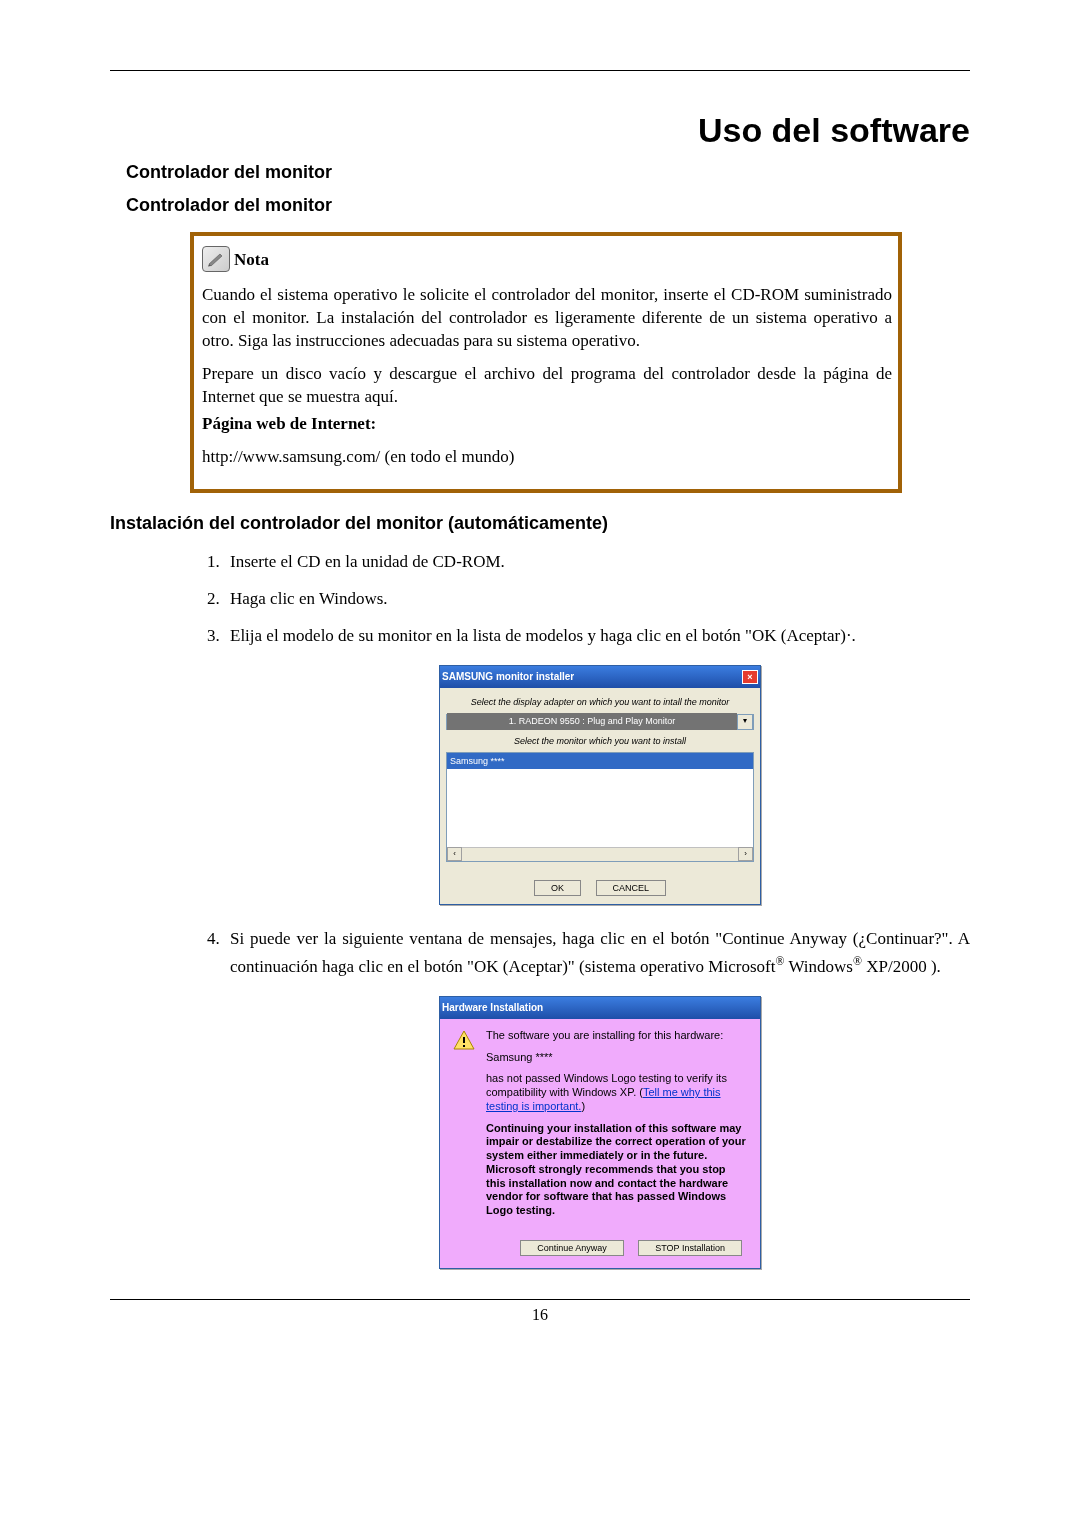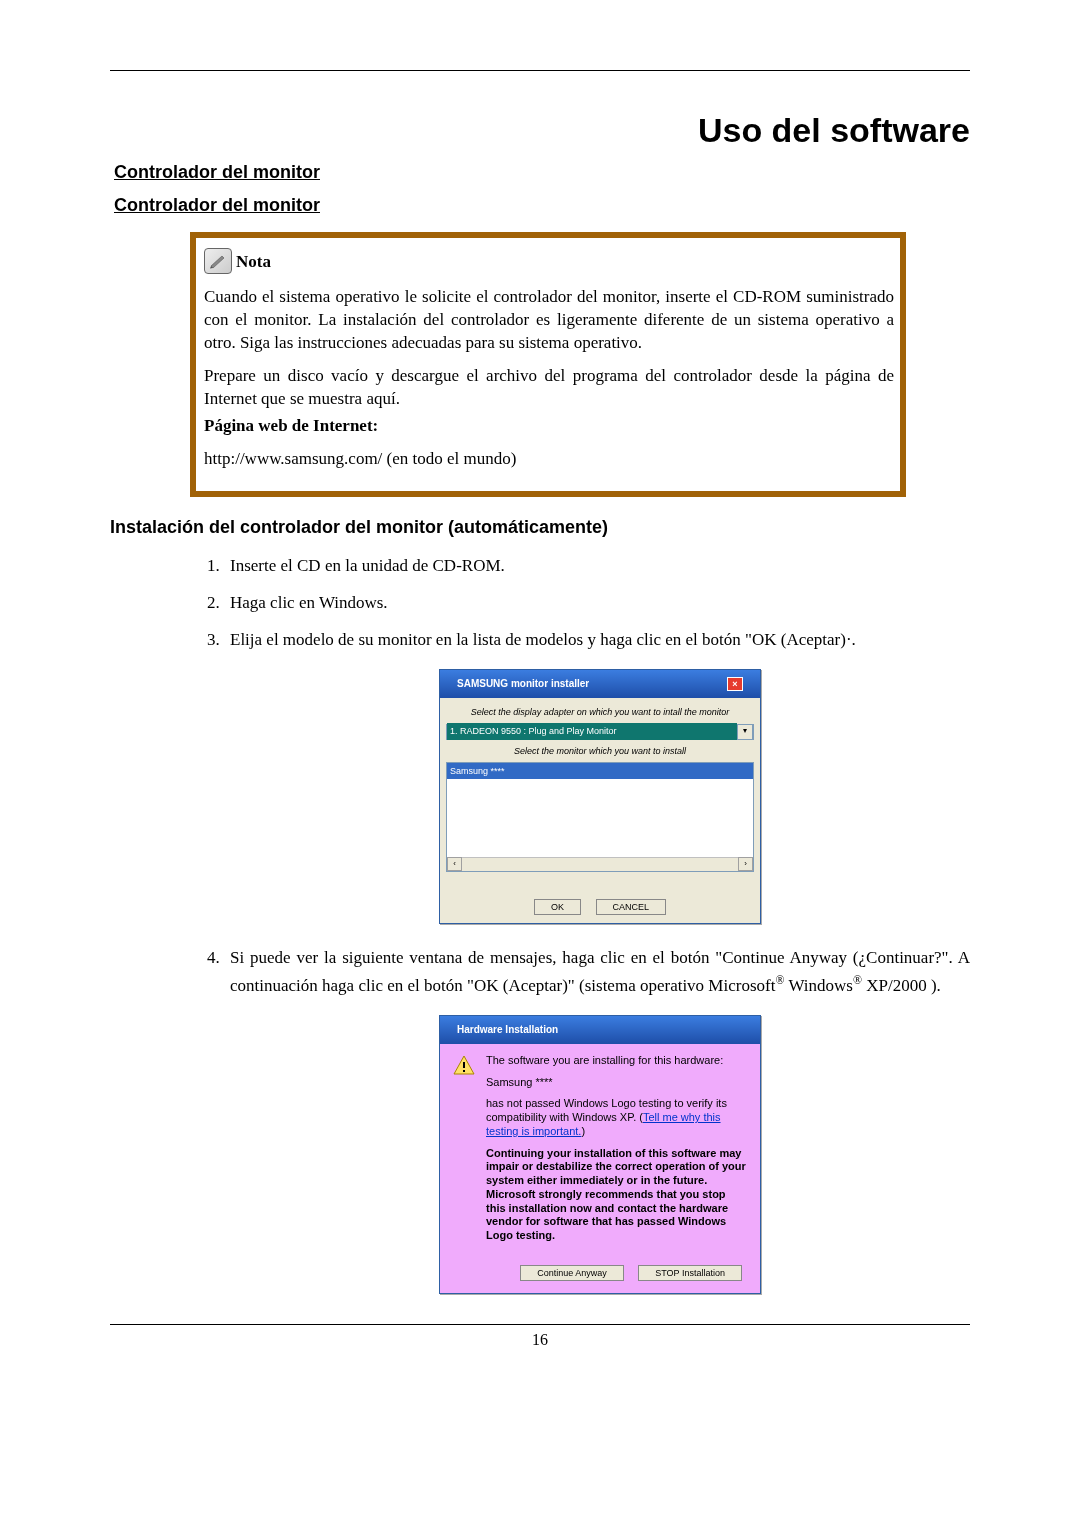--- a/index.html
+++ b/index.html
@@ -28,31 +28,30 @@
     font-family: Arial, Helvetica, sans-serif;
     font-size: 34px;
     font-weight: bold;
     margin: 20px 0 12px 0;
     text-align: right;
   }
   h2 {
     font-family: Arial, Helvetica, sans-serif;
     font-size: 18px;
     font-weight: bold;
-    margin: 12px 0 6px 4px;
-    text-decoration: underline;
+    margin: 12px 0 6px 16px;
   }
   h3.install {
     font-family: Arial, Helvetica, sans-serif;
     font-size: 18px;
     font-weight: bold;
     margin: 20px 0 14px 0;
   }
   .note-box {
-    border: 6px solid #a16207;
+    border: 4px solid #a16207;
     margin: 16px 0 20px 80px;
     width: 690px;
     padding: 10px 6px 10px 8px;
     font-size: 17px;
     line-height: 1.35;
   }
   .note-header {
     display: flex;
     align-items: flex-end;
     margin-bottom: 12px;
@@ -90,23 +89,23 @@
     width: 320px;
     border: 1px solid #2e5fa4;
     font-family: Tahoma, Arial, sans-serif;
     font-size: 9px;
     box-shadow: 1px 1px 0 #aaa;
     background: #ece9d8;
   }
   .dlg-title {
     background: linear-gradient(#3b7de0,#1e4ea8);
     color: #fff;
-    height: 28px;
+    height: 22px;
     line-height: 18px;
-    padding: 0 17px;
+    padding: 0 2px;
     display: flex;
     justify-content: space-between;
     align-items: center;
     font-size: 10px;
     font-weight: bold;
   }
   .dlg-close {
     background: #e63b2e;
     color: #fff;
     width: 14px;
@@ -122,24 +121,25 @@
     background:#fff;
     border:1px solid #7f9db9;
     height:16px;
     width:100%;
     display:flex;
     align-items:center;
     box-sizing: border-box;
   }
   .dlg-select .sel-text{
     flex:1;
-    background:#0f766e;
+    background:#737373;
     color:#fff;
     padding:1px 3px;
     font-size:9px;
+    text-align:center;
   }
   .dlg-select .sel-arrow{
     width:14px;
     height:14px;
     background:#ece9d8;
     border:1px solid #7f9db9;
     text-align:center;
     line-height:12px;
     font-size:8px;
   }
@@ -167,21 +167,21 @@
     display:flex;
     justify-content:space-between;
     align-items:center;
   }
   .scroll-btn{
     width:13px;height:12px;font-size:8px;line-height:12px;text-align:center;
     border:1px solid #a0a0a0;background:#ece9d8;
   }
   .dlg-buttons {
     text-align:center;
-    margin-top:27px;
+    margin-top:18px;
   }
   .win-btn{
     border:1px solid #888;
     background:#ece9d8;
     font-size:9px;
     padding:2px 16px;
     margin:0 6px;
     cursor:pointer;
   }
   

